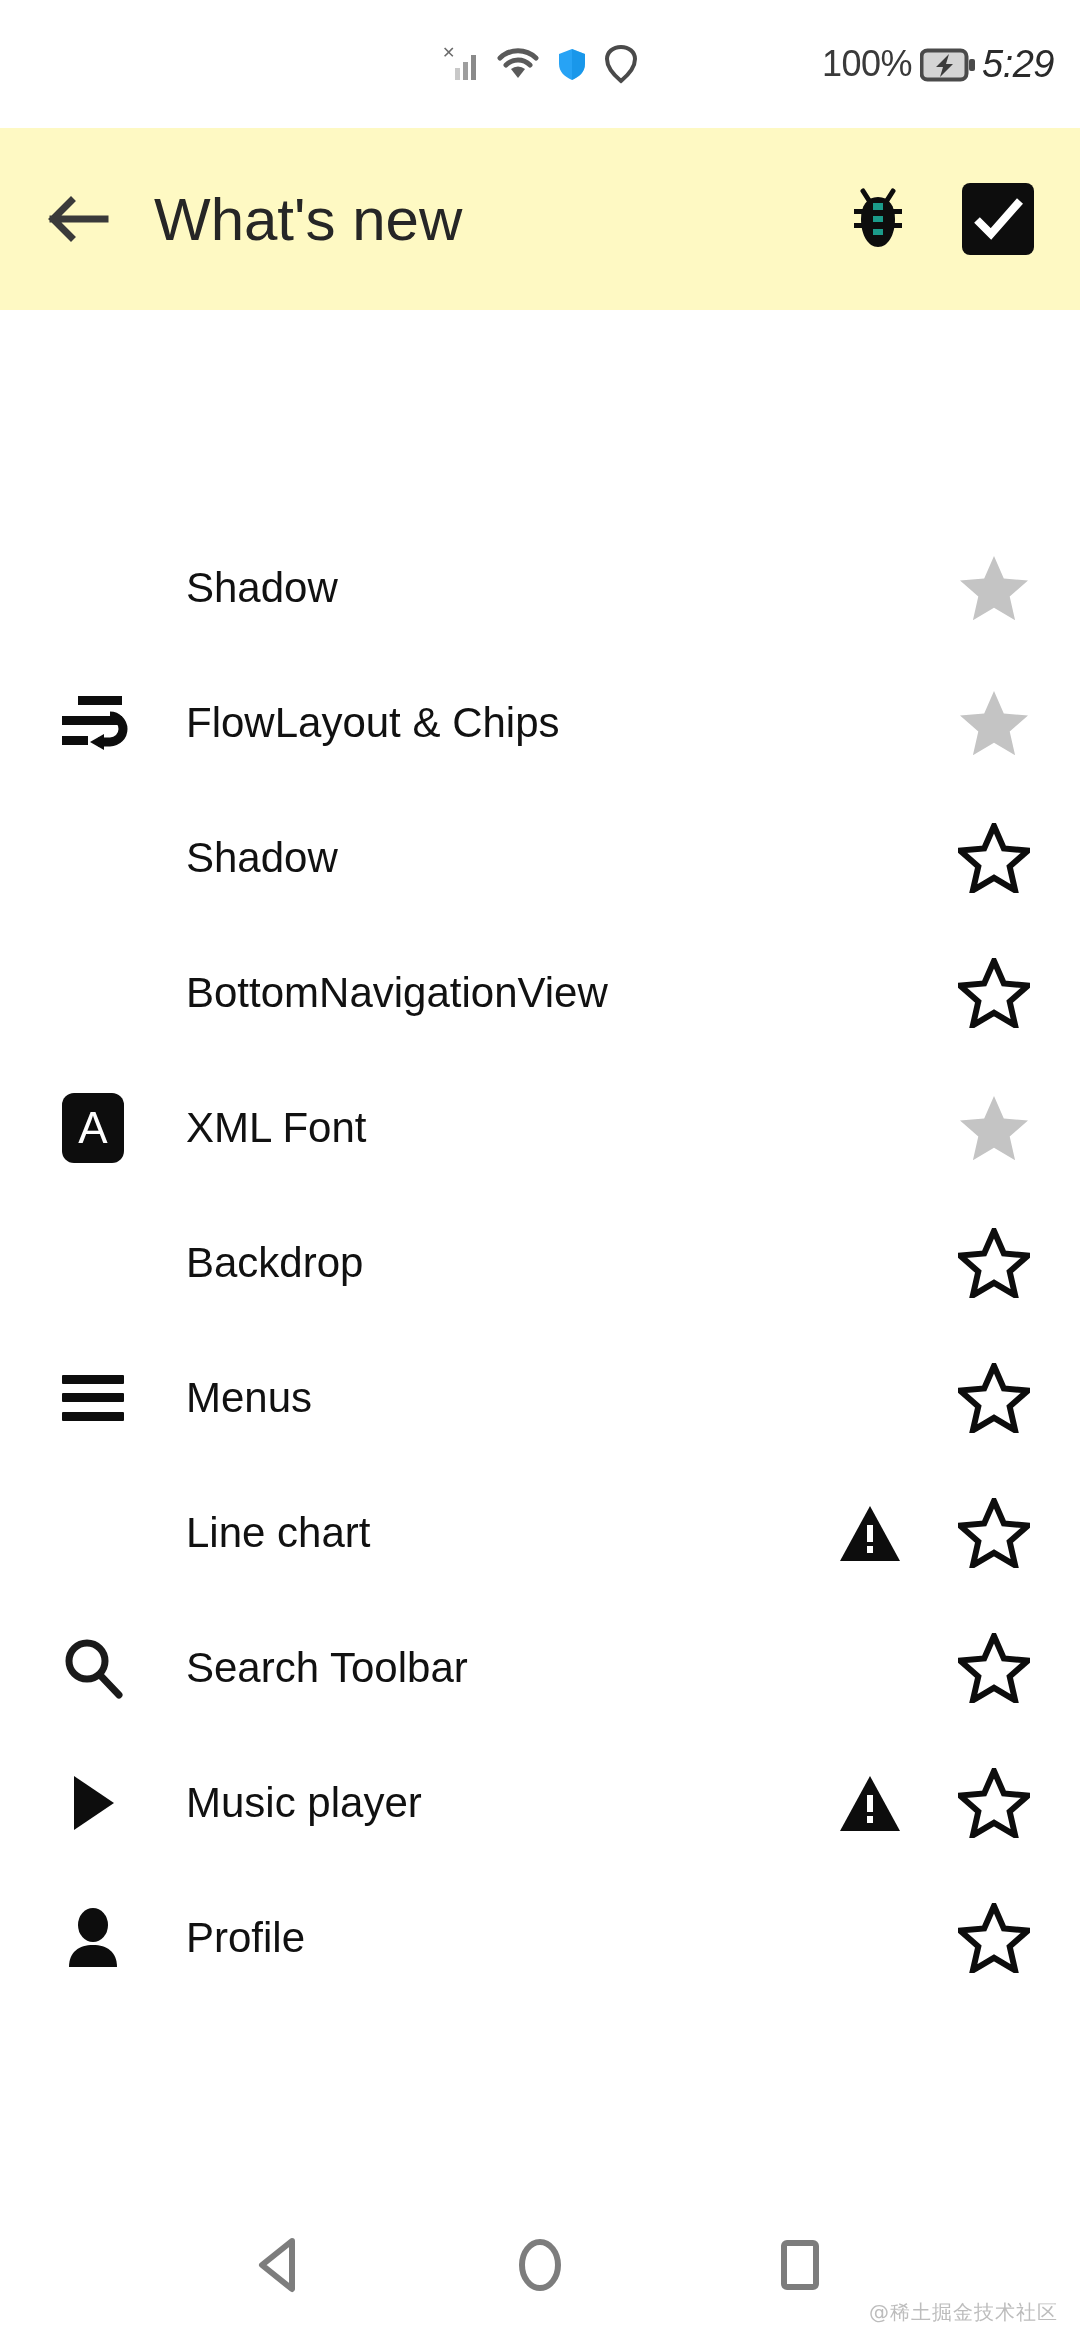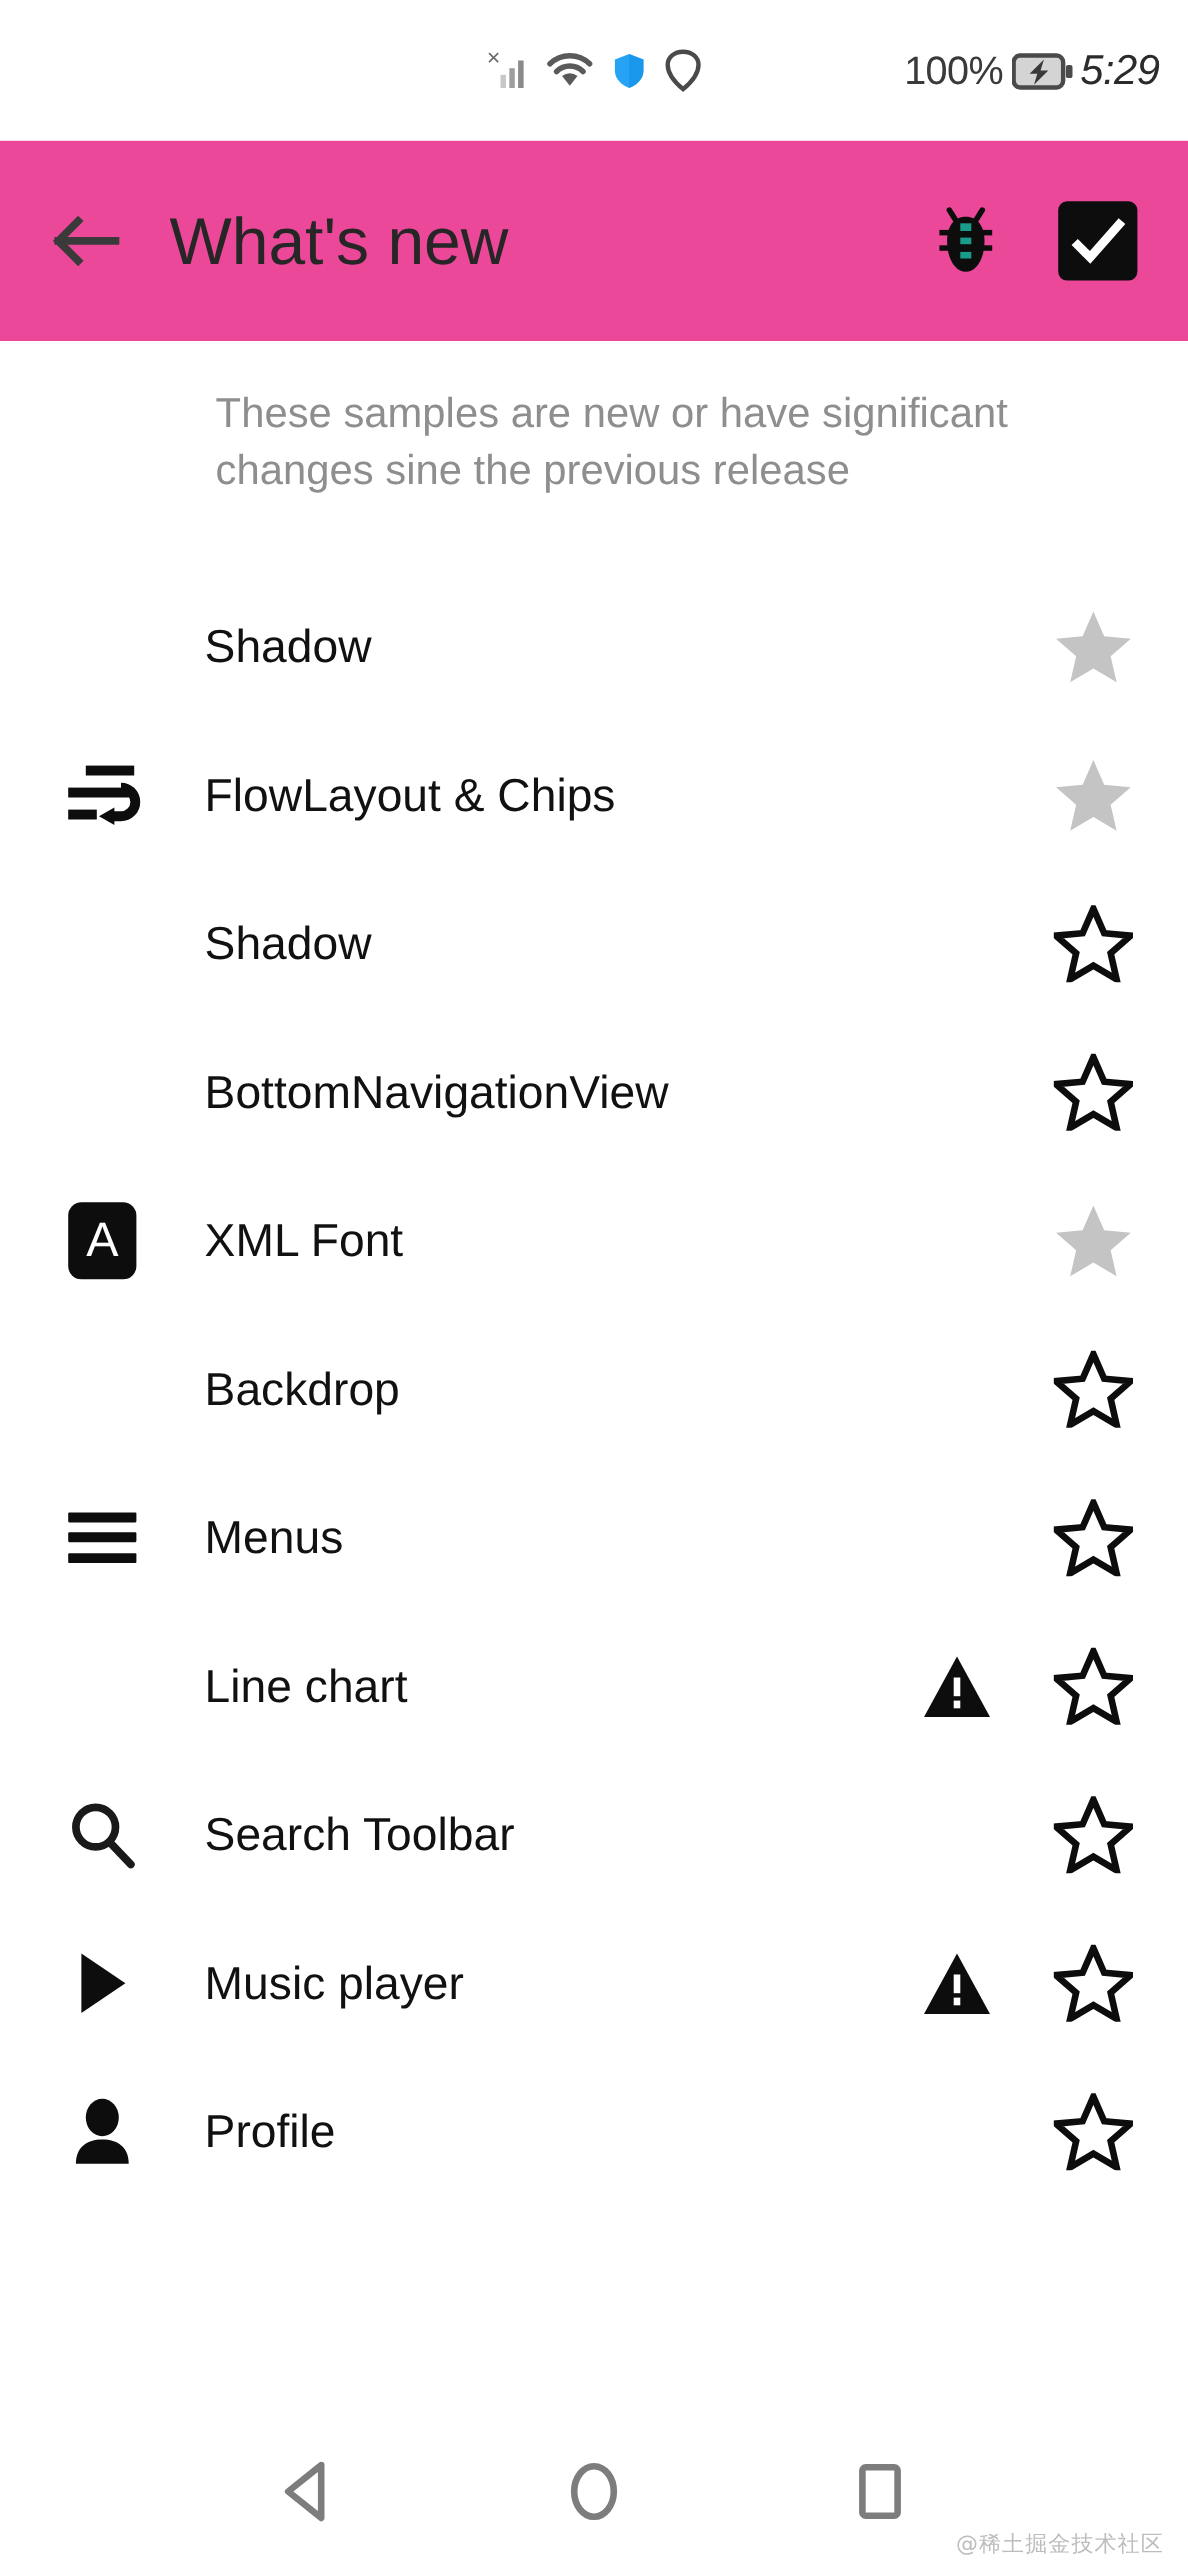--- a/index.html
+++ b/index.html
@@ -24,21 +24,21 @@
     position:absolute; right:26px; top:0; height:128px;
     display:flex; align-items:center; gap:8px;
   }
   .status-pct { font-size:36px; color:#3a3a3a; letter-spacing:-0.5px; }
   .status-time { font-size:38px; color:#2b2b2b; letter-spacing:-0.5px;font-style:italic; }
   .batt { position:relative; width:54px; height:32px; }
 
   
   .appbar {
     position:absolute; top:128px; left:0; width:1080px; height:182px;
-    background:#ec4899;
+    background:#fef9c3;
     display:flex; align-items:center;
   }
   .back-btn {
     width:110px; height:110px; margin-left:22px;
     display:flex; align-items:center; justify-content:center;
   }
   .appbar-title {
     font-size:60px; color:#262626; margin-left:22px; letter-spacing:0px;
     white-space:nowrap;
   }
@@ -171,21 +171,20 @@
         <span>
           <svg class="ico" width="76" height="76" viewBox="0 0 76 76">
             <rect x="2" y="2" width="72" height="72" rx="8" fill="#0d0d0d"></rect>
             <path d="M17 39 L31 53 L60 20" stroke="#ffffff" stroke-width="8" fill="none" stroke-linecap="butt" stroke-linejoin="miter"></path>
           </svg>
         </span>
       </div>
     </div>
   </div>
 
-  <div class="desc">These samples are new or have significant changes sine the previous release</div>
 
   <div class="list">
       <div class="row">
         <div class="row-lead"></div>
         <div class="row-label">Shadow</div>
         <div class="row-warn"></div>
         <div class="row-star">
           <span>
             <svg class="ico" width="72" height="70" viewBox="0 0 72 70">
               <path d="M36 3 L45.8 25.4 L70 27.6 L51.7 43.6 L57.1 67.3 L36 54.8 L14.9 67.3 L20.3 43.6 L2 27.6 L26.2 25.4 Z" fill="#c4c4c4"></path>

